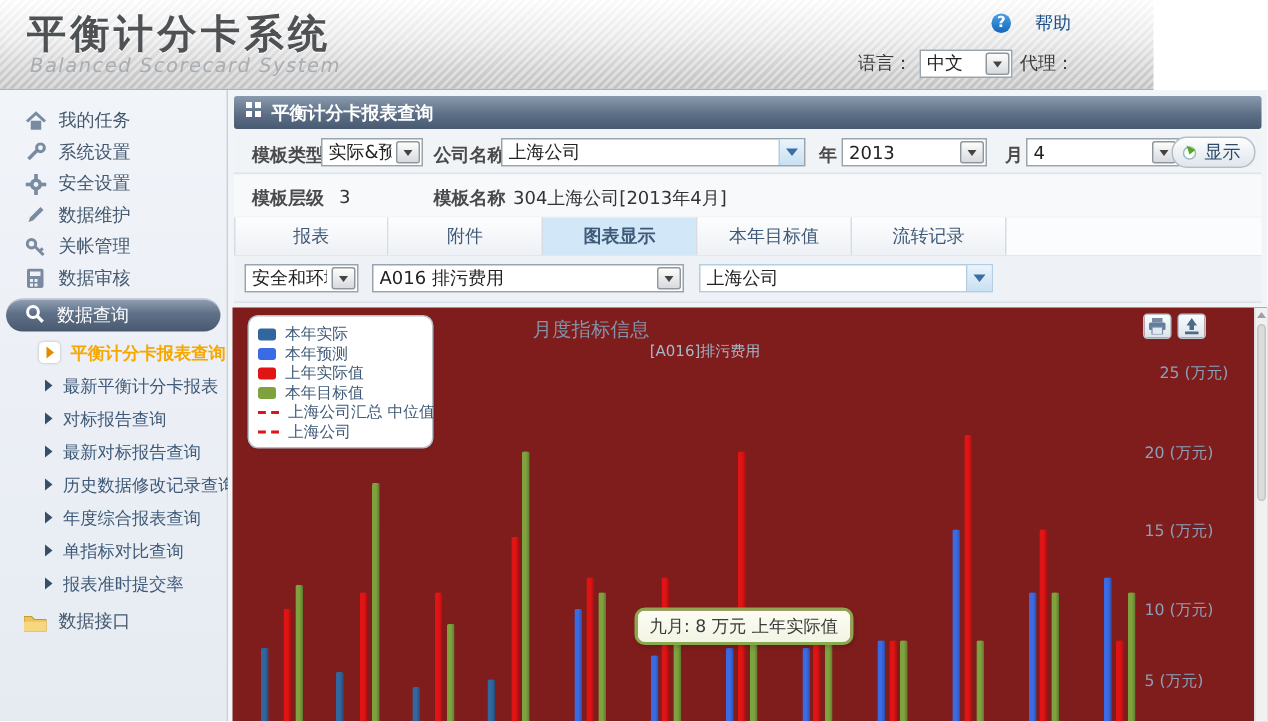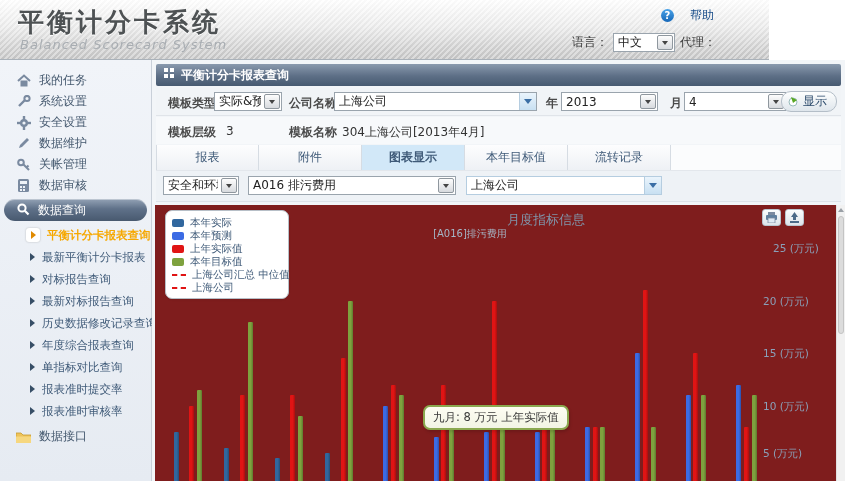--- a/index.html
+++ b/index.html
@@ -81,21 +81,21 @@
   .row3 .selectbox { position:absolute; top:5px; }
 
   
   .chart { position:absolute; left:3px; top:145px; right:0; bottom:0; background:#7f1d1d; overflow:hidden; }
   .legend { position:absolute; left:10px; top:5px; width:124px; border:1px solid #b7bfc7; border-radius:7px;
     background:#fff; padding:5px 6px 4px 6px; box-shadow:0 1px 2px rgba(0,0,0,.08); }
   .legend-item { display:flex; align-items:center; gap:6px; height:13px; font-size:10.5px; color:#3f5a78;
     white-space:nowrap; }
   .legend-swatch { width:12px; height:8px; border-radius:2px; flex:0 0 auto; }
   .legend-dash { width:14px; border-top:2px dashed #e01414; flex:0 0 auto; }
-  .chart-title { position:absolute; left:200px; top:6px; width:230px; text-align:right; font-size:13px;
+  .chart-title { position:absolute; left:200px; top:6px; width:230px; text-align:left; font-size:13px;
     color:#8095aa; }
   .chart-subtitle { position:absolute; left:200px; top:22px; width:230px; text-align:center; font-size:10px;
     color:#a5b6c6; }
   .chart-btn { position:absolute; top:4px; width:19px; height:17px; border:1px solid #b9c4ce; border-radius:3px;
     background:linear-gradient(180deg,#fafcfd,#dde4ea); display:flex; align-items:center; justify-content:center;
     cursor:pointer; }
   .ytick { position:absolute; left:608px; width:66px; text-align:left; font-size:10.5px; color:#8aa0b8;
     white-space:nowrap; }
   .bars { position:absolute; inset:0; }
   .bar { position:absolute; width:5px; border-radius:1px 1px 0 0; }
@@ -223,24 +223,20 @@
         <span class="tri"></span>
         <span>年度综合报表查询</span>
       </div>
       <div class="sub-item">
         <span class="tri"></span>
         <span>单指标对比查询</span>
       </div>
       <div class="sub-item">
         <span class="tri"></span>
         <span>报表准时提交率</span>
-      </div>
-      <div class="sub-item">
-        <span class="tri"></span>
-        <span>报表准时审核率</span>
       </div>
       <div class="side-item side-footer">
         <span class="ico">
           <svg width="15" height="12">
             <path d="M0 2 L5 2 L7 4 L15 4 L15 12 L0 12 Z" fill="#eec35a" stroke="#c59a2e" stroke-width="0.8"></path>
             <path d="M0 5.5 L15 5.5 L15 12 L0 12 Z" fill="#f6d77f"></path>
           </svg>
         </span>
         <span>数据接口</span>
       </div>

